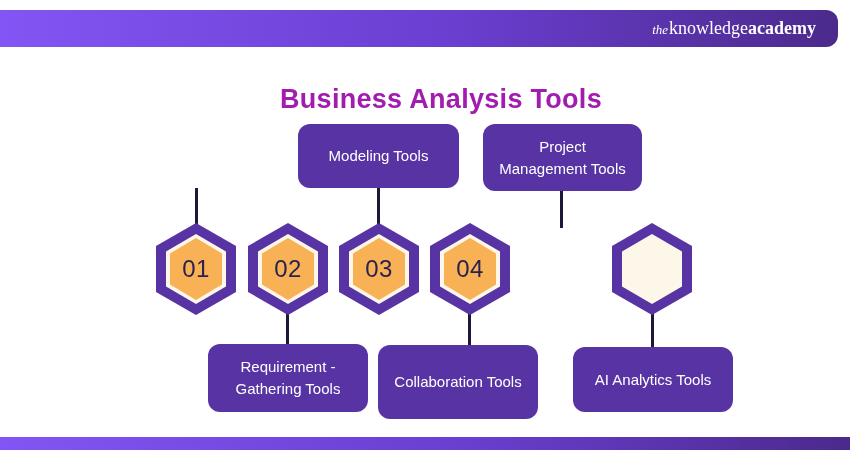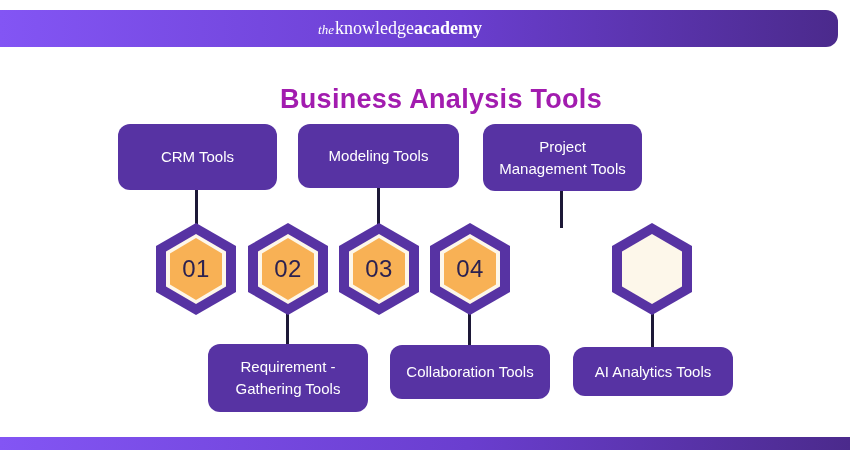--- a/index.html
+++ b/index.html
@@ -5,44 +5,44 @@
   html,body{margin:0;padding:0;background:#ffffff;}
   .canvas{
     position:relative;width:850px;height:450px;overflow:hidden;
     font-family:"Liberation Sans",sans-serif;background:#ffffff;
   }
   
   .topbar{
     position:absolute;left:0;top:10px;width:838px;height:37px;
     border-radius:0 12px 12px 0;
     background:linear-gradient(90deg,#8355f4 0%,#6a3ecf 55%,#4b2a8c 100%);
-    display:flex;align-items:center;justify-content:center;
-    padding-right:38px;box-sizing:border-box;
+    display:flex;align-items:center;justify-content:flex-end;
+    padding-right:22px;box-sizing:border-box;
   }
   .logo{color:#ffffff;font-family:"Liberation Serif",serif;font-size:18px;white-space:nowrap;}
   .lg-the{font-style:italic;font-size:13px;margin-right:1px;}
   .lg-knw{font-weight:400;}
   .lg-acd{font-weight:700;}
   
   .title{
     position:absolute;left:0;top:68px;width:850px;margin:16px;
     text-align:center;font-size:27px;font-weight:bold;color:#a21caf;letter-spacing:.3px;
   }
   
   .box{
     position:absolute;background:#5733a3;border-radius:12px;color:#ffffff;
     display:flex;align-items:center;justify-content:center;text-align:center;
     font-size:15px;line-height:1.45;padding:6px 12px;box-sizing:border-box;z-index:2;
   }
   .tb1{left:118px;top:124px;width:159px;height:66px;}
   .tb2{left:298px;top:124px;width:161px;height:64px;}
   .tb3{left:483px;top:124px;width:159px;height:67px;}
   .rb1{left:208px;top:344px;width:160px;height:68px;}
-  .rb2{left:390px;top:345px;width:160px;height:54px;}
-  .rb3{left:573px;top:347px;width:160px;height:49px;text-align:right;}
+  .rb2{left:378px;top:345px;width:160px;height:74px;}
+  .rb3{left:573px;top:347px;width:160px;height:65px;text-align:right;}
   
   .line{position:absolute;width:3px;background:#1d1837;z-index:1;}
   .ln1{left:195px;top:188px;height:40px;}
   .ln2{left:377px;top:186px;height:42px;}
   .ln3{left:560px;top:189px;height:39px;}
   .ln4{left:286px;top:305px;height:41px;}
   .ln5{left:468px;top:305px;height:42px;}
   .ln6{left:651px;top:305px;height:45px;}
   
   .hex{position:absolute;width:80px;height:92px;top:223px;z-index:3;}
@@ -77,21 +77,20 @@
 
   <h1 class="title">Business Analysis Tools</h1>
 
   <div class="line ln1"></div>
   <div class="line ln2"></div>
   <div class="line ln3"></div>
   <div class="line ln4"></div>
   <div class="line ln5"></div>
   <div class="line ln6"></div>
 
-  <div class="box tb1">CRM Tools</div>
   <div class="box tb2">Modeling Tools</div>
   <div class="box tb3">Project Management Tools</div>
 
   <div class="hex hx1">
     <div class="h-outer"></div>
     <div class="h-mid"></div>
     <div class="h-inner">
       <span class="h-num">01</span>
     </div>
   </div>

